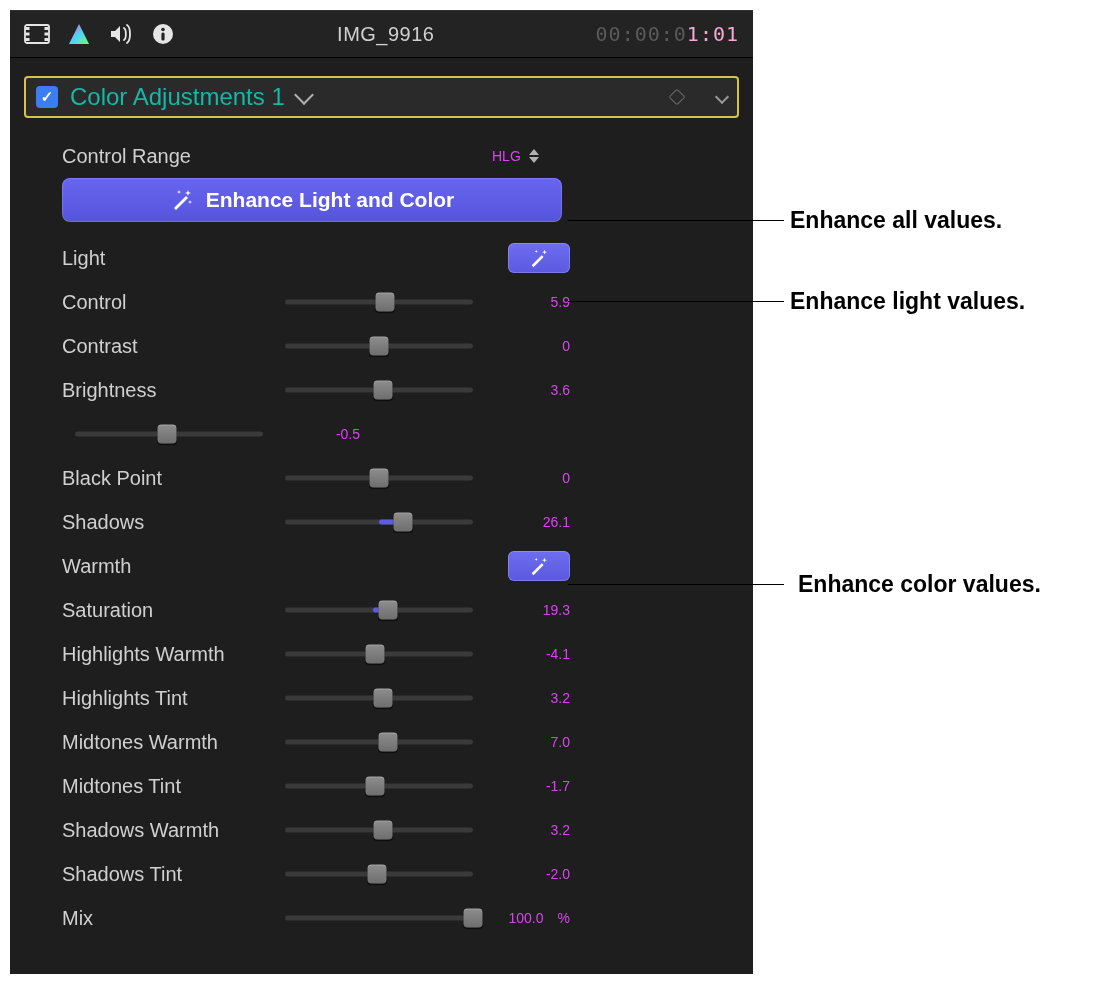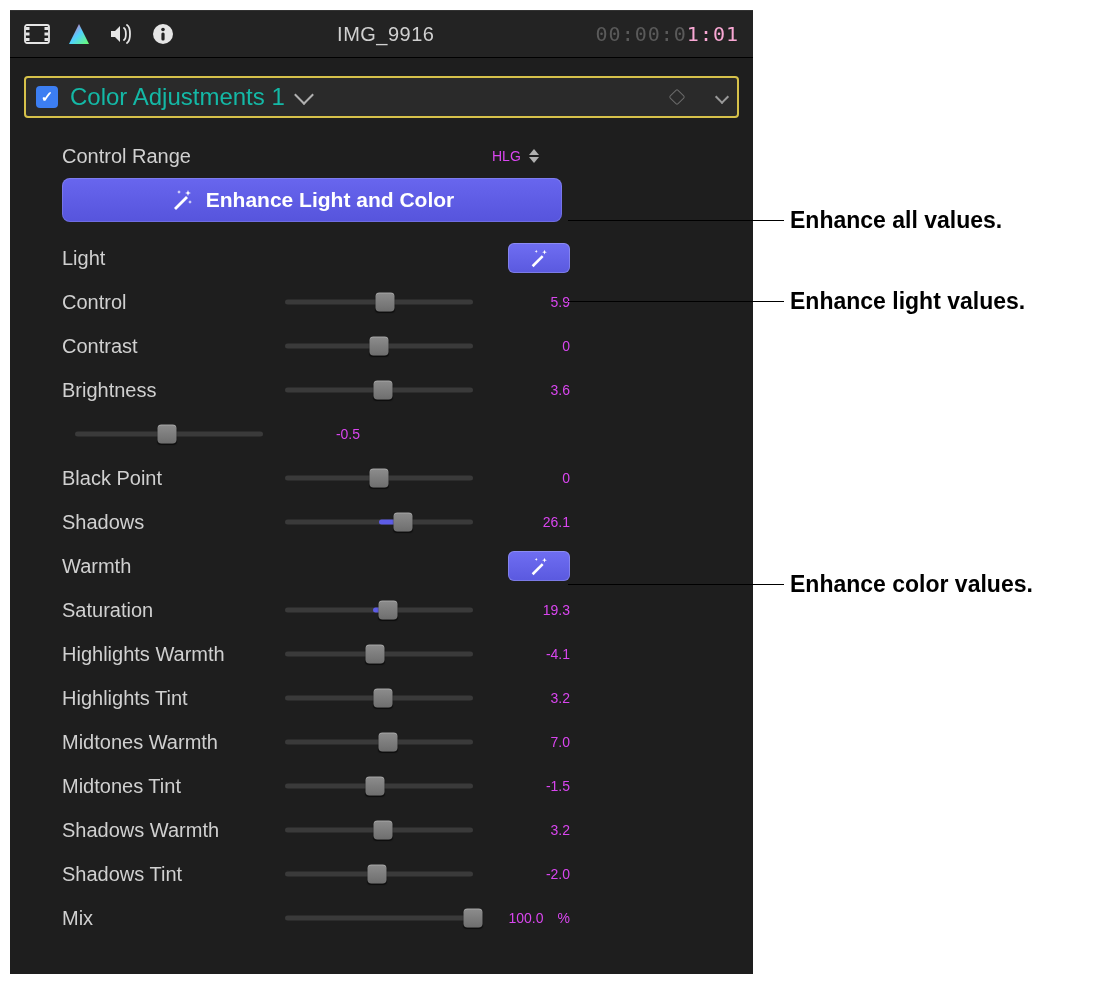--- a/index.html
+++ b/index.html
@@ -334,21 +334,21 @@
             <div class="row-val">7.0</div>
           </div>
           <div class="row">
             <div class="row-label">Midtones Tint</div>
             <div class="row-mid">
               <div class="slider">
                 <div class="track"></div>
                 <div class="thumb" style="left: 48%;"></div>
               </div>
             </div>
-            <div class="row-val">-1.5</div>
+            <div class="row-val">-1.7</div>
           </div>
           <div class="row">
             <div class="row-label">Shadows Warmth</div>
             <div class="row-mid">
               <div class="slider">
                 <div class="track"></div>
                 <div class="thumb" style="left: 52%;"></div>
               </div>
             </div>
             <div class="row-val">3.2</div>
@@ -384,15 +384,15 @@
   <div class="callout" style="left:568px;top:207px;">
     <div class="line" style="width:216px"></div>
     <div class="text" style="margin-left:6px">Enhance all values.</div>
   </div>
   <div class="callout" style="left:568px;top:280px;margin-top:8px;">
     <div class="line" style="width:216px"></div>
     <div class="text" style="margin-left:6px">Enhance light values.</div>
   </div>
   <div class="callout" style="left:568px;top:571px;">
     <div class="line" style="width:216px"></div>
-    <div class="text" style="margin-left:6px">Enhance color values.</div>
+    <div class="text" style="margin-left:14px">Enhance color values.</div>
   </div>
 </div>
 
 </body></html>

